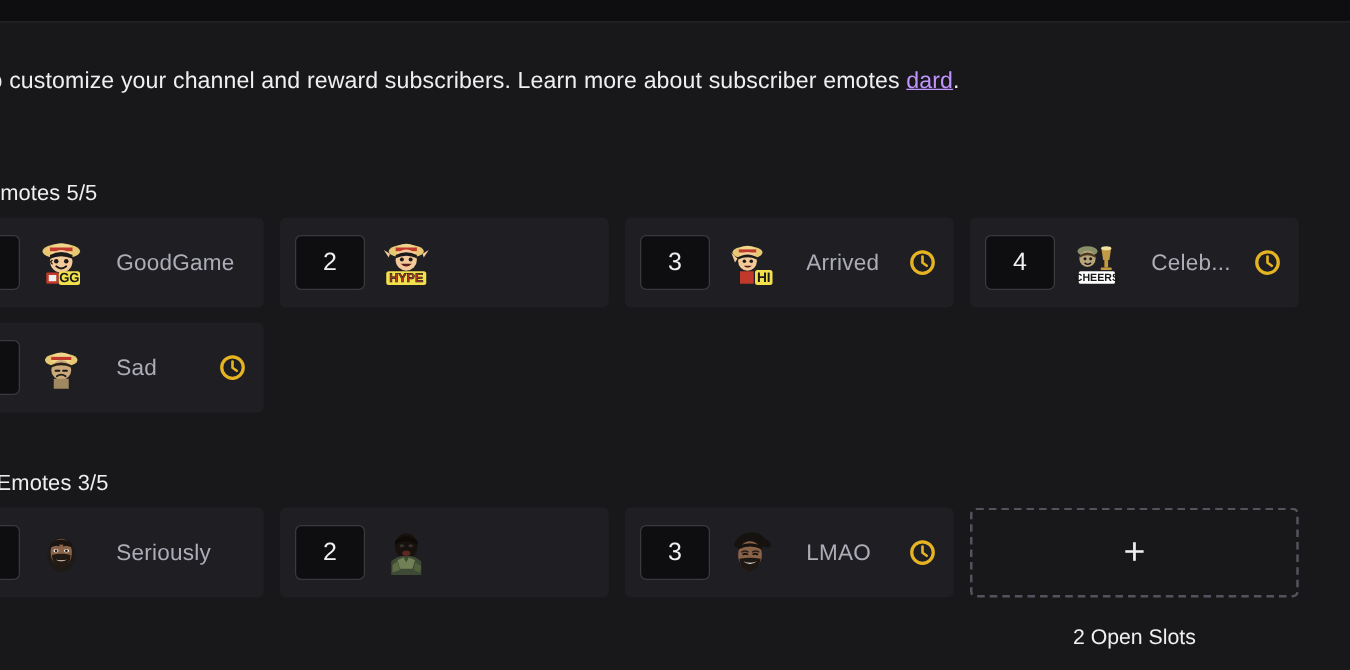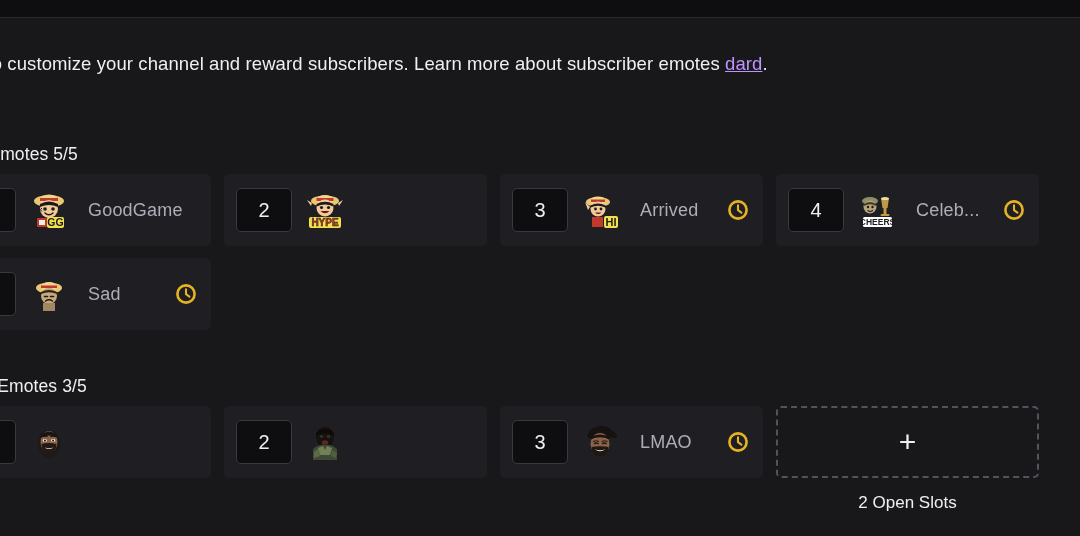--- a/index.html
+++ b/index.html
@@ -105,21 +105,21 @@
     width: 40px;
     height: 40px;
     flex: 0 0 40px;
     margin-left: 13px;
     position: relative;
     overflow: hidden;
   }
   .emote-thumb svg { display: block; width: 40px; height: 40px; }
 
   .emote-name {
-    margin-left: 19px;
+    margin-left: 24px;
     font-size: 18px;
     color: #adadb8;
     white-space: nowrap;
     overflow: hidden;
     text-overflow: ellipsis;
     flex: 1 1 auto;
     letter-spacing: 0.2px;
   }
 
   .clock-icon {
@@ -148,21 +148,21 @@
     justify-content: center;
     background: transparent;
   }
   .plus-icon {
     font-size: 30px;
     line-height: 1;
     color: #efeff1;
     font-weight: 300;
   }
   .open-slots-label {
-    margin-top: 15px;
+    margin-top: 22px;
     font-size: 17px;
     color: #efeff1;
     white-space: nowrap;
   }
 </style>
 </head>
 <body>
 
 <div class="page">
 
@@ -312,20 +312,21 @@
           <ellipse cx="15.8" cy="18.5" rx="2" ry="1.4" fill="#ffffff"></ellipse>
           <ellipse cx="24.2" cy="18.5" rx="2" ry="1.4" fill="#ffffff"></ellipse>
           <circle cx="15.9" cy="18.6" r="1.1" fill="#241a12"></circle>
           <circle cx="24.1" cy="18.6" r="1.1" fill="#241a12"></circle>
           <path d="M12.5 22 Q20 20 27.5 22 Q27 31 20 33 Q13 31 12.5 22 Z" fill="#231a14"></path>
           <path d="M15.5 25.5 Q20 28.5 24.5 25.5 Q20 27 15.5 25.5 Z" fill="#e8e0d8"></path>
           <path d="M14 14.5 Q16 13.5 18 14.5" stroke="#1a1513" stroke-width="1.3" fill="none" stroke-linecap="round"></path>
           <path d="M22 14.5 Q24 13.5 26 14.5" stroke="#1a1513" stroke-width="1.3" fill="none" stroke-linecap="round"></path>
         </svg>
       </div>
+      <div class="emote-name">Seriously</div>
     </div>
 
     <div class="emote-card">
       <div class="slot-number">2</div>
       <div class="emote-thumb">
         <svg viewBox="0 0 40 40" xmlns="http://www.w3.org/2000/svg">
           <ellipse cx="20" cy="15" rx="9" ry="10.5" fill="#18120f"></ellipse>
           <path d="M11 11 Q20 3 29 11 L29 14 Q20 8 11 14 Z" fill="#0d0a08"></path>
           <ellipse cx="16.5" cy="14.5" rx="1.8" ry="1.2" fill="#3a3430"></ellipse>
           <ellipse cx="23.5" cy="14.5" rx="1.8" ry="1.2" fill="#3a3430"></ellipse>

